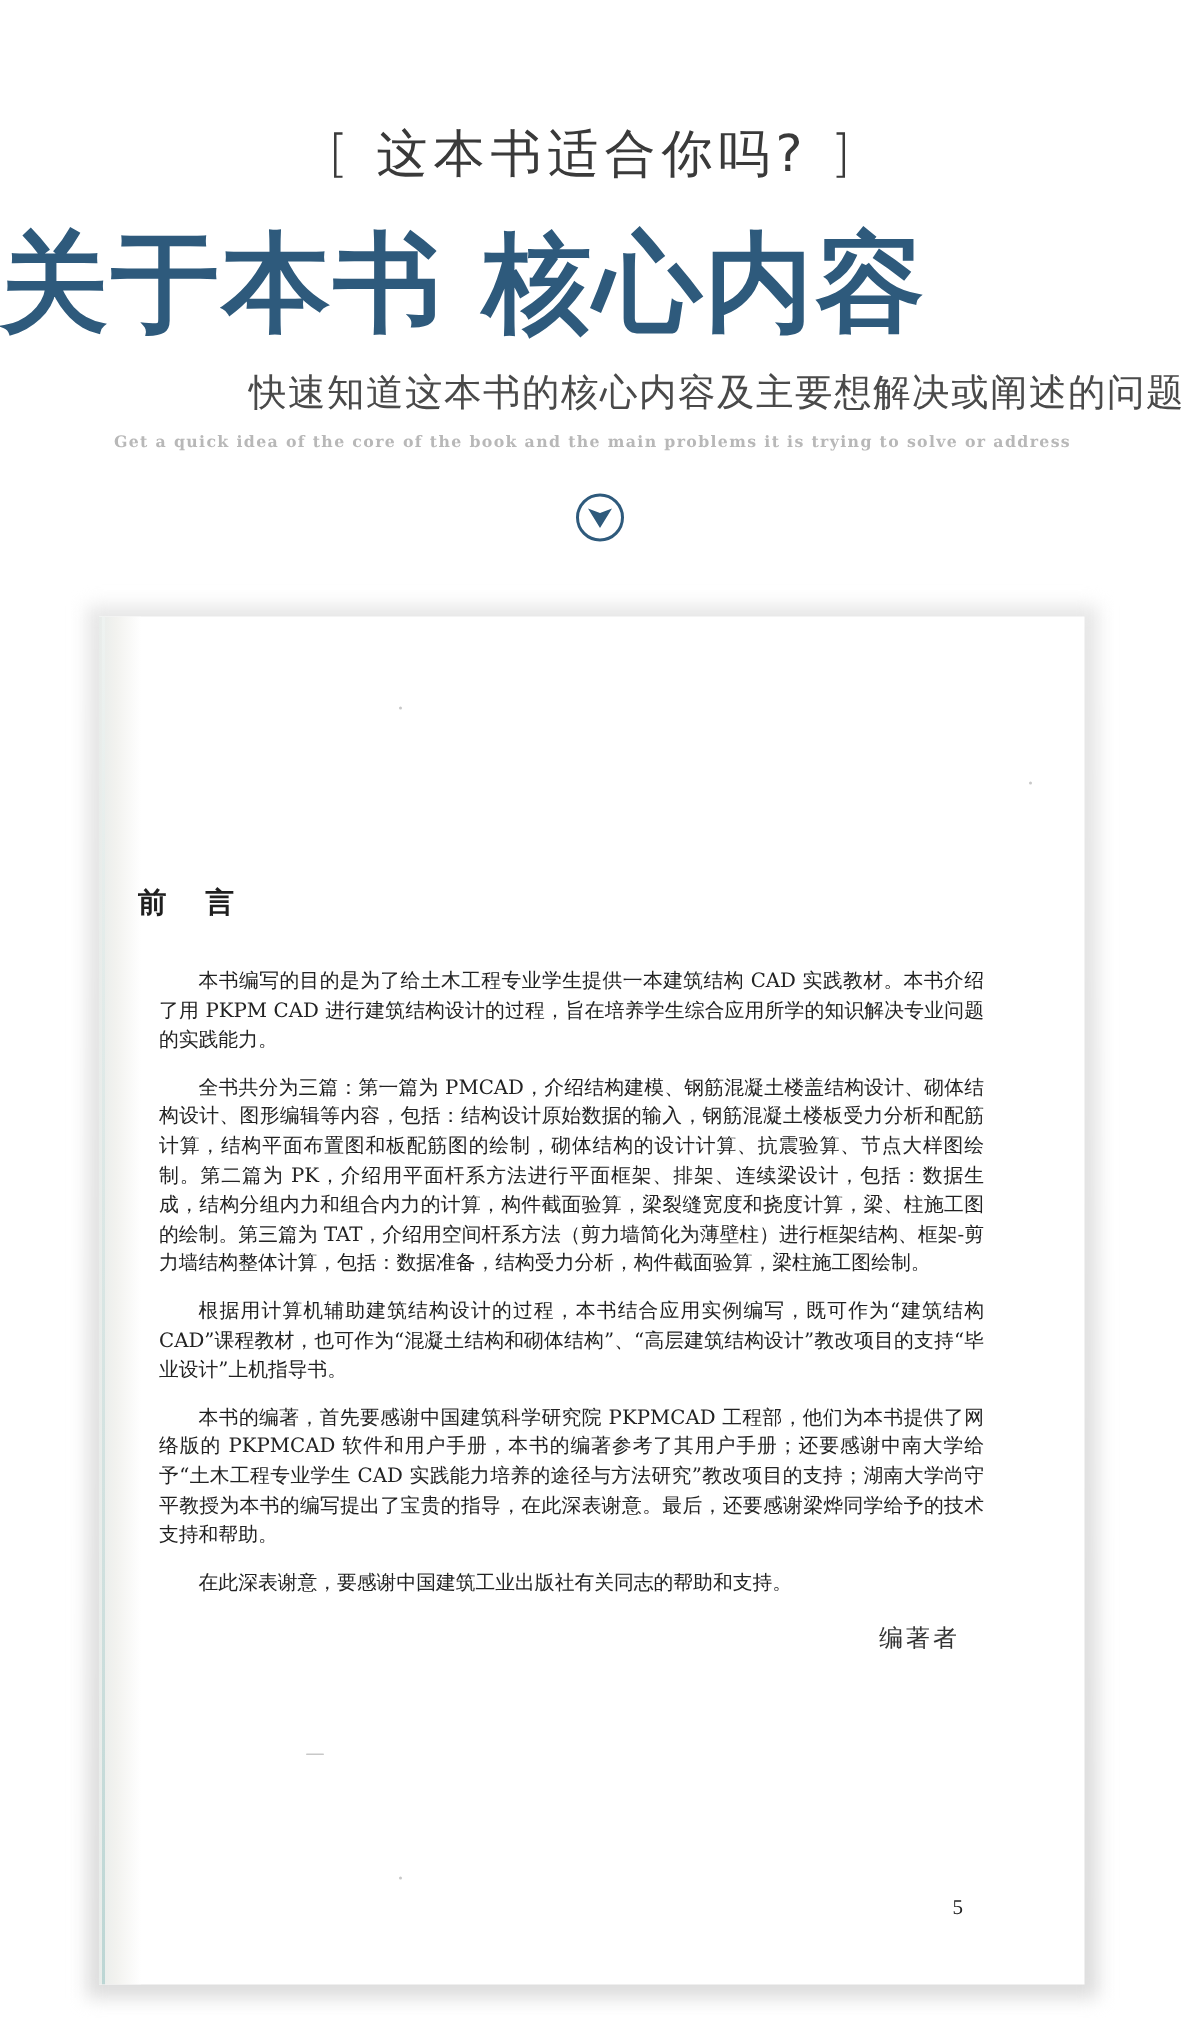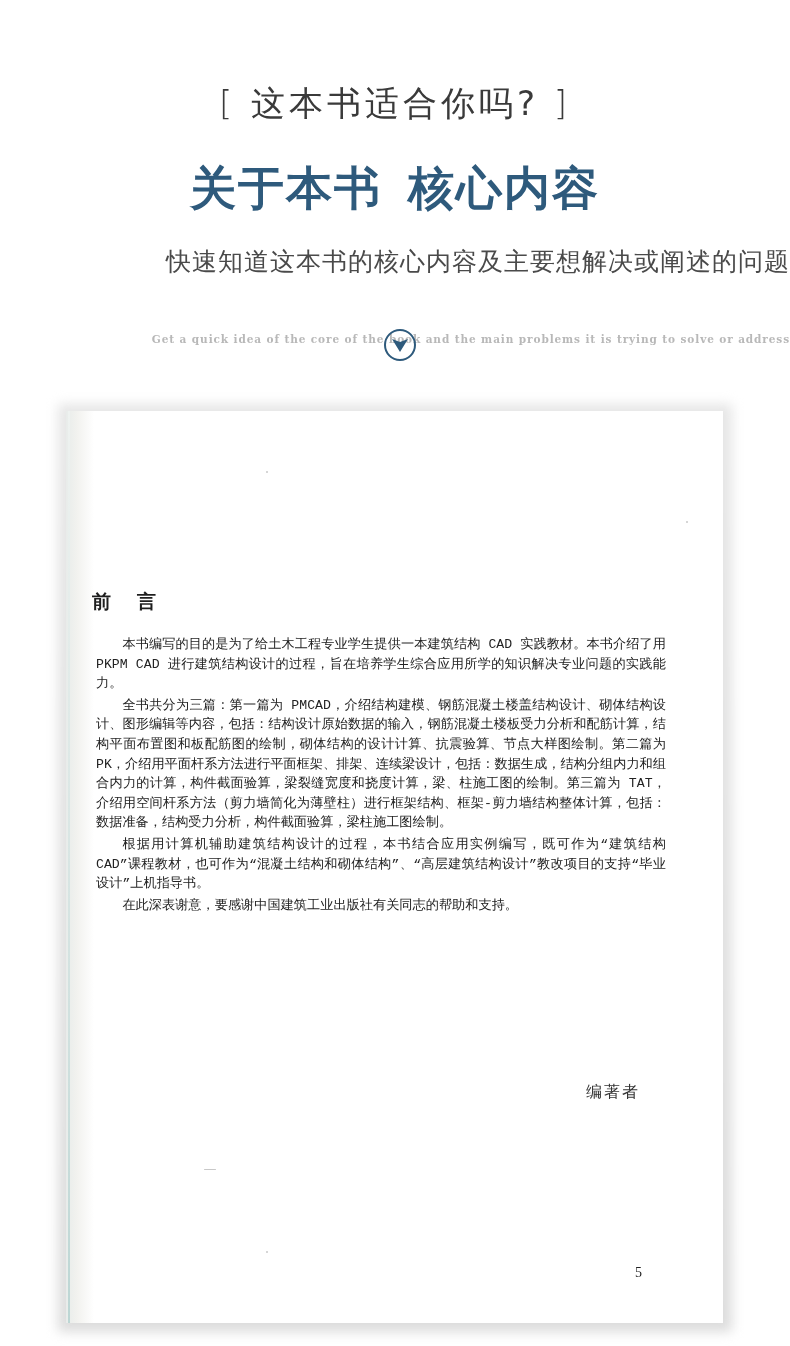--- a/index.html
+++ b/index.html
@@ -27,52 +27,51 @@
     }
     .header-tag .bracket {
       display: inline-block;
       color: #3a3a3a;
       font-weight: 300;
     }
     .main-title {
       position: absolute;
       left: 0; top: 140px;
       width: 790px;
-      text-align: center;
+      text-align: left;
       font-family: "DejaVu Serif", serif;
       font-weight: bold;
-      font-size: 46px;
+      font-size: 72px;
       color: #2e5a7c;
       letter-spacing: 2px;
       line-height: 96px;
     }
     .main-title .gap { display: inline-block; width: 26px; }
     .subtitle-cn {
       position: absolute;
       left: 0; top: 242px;
       width: 790px;
       text-align: right;
       font-family: "DejaVu Serif", serif;
       font-size: 25px;
       color: #4a4a4a;
       letter-spacing: 1px;
       line-height: 40px;
     }
     .subtitle-en {
       position: absolute;
       left: 0; top: 287px;
       width: 790px;
-      text-align: right;
+      text-align: center;
       font-family: "DejaVu Serif", serif;
       font-weight: bold;
       font-size: 10.5px;
       color: #b8b8b8;
       letter-spacing: 0.9px;
       line-height: 16px;
-      margin-top: 44px;
     }
     .down-button {
       position: absolute;
       left: 384px; top: 329px;
       width: 32px; height: 32px;
       border: 2px solid #2e5a7c;
       border-radius: 50%;
       box-sizing: border-box;
       cursor: pointer;
     }
@@ -122,23 +121,22 @@
       position: absolute;
       left: 28px; top: 222px;
       width: 574px;
       font-family: "DejaVu Serif", serif;
       font-size: 13.2px;
       color: #222222;
       line-height: 19.6px;
       text-align: justify;
     }
     .preface-body p {
-      margin: 2px;
+      margin: 12px;
       text-indent: 2em;
-      font-family: Liberation Mono, monospace;
     }
     .signature {
       position: absolute;
       left: 520px; top: 671px;
       font-family: "DejaVu Serif", serif;
       font-size: 16px;
       color: #333333;
       letter-spacing: 2px;
     }
     .page-number {
@@ -189,18 +187,19 @@
   <div class="speck" style="left:620px; top:110px;"></div>
   <div class="speck" style="left:138px; top:758px; width:12px; height:1px;"></div>
   <div class="speck" style="left:200px; top:840px;"></div>
 
   <div class="preface-title">前言</div>
 
   <div class="preface-body">
     <p>本书编写的目的是为了给土木工程专业学生提供一本建筑结构 CAD 实践教材。本书介绍了用 PKPM CAD 进行建筑结构设计的过程，旨在培养学生综合应用所学的知识解决专业问题的实践能力。</p>
     <p>全书共分为三篇：第一篇为 PMCAD，介绍结构建模、钢筋混凝土楼盖结构设计、砌体结构设计、图形编辑等内容，包括：结构设计原始数据的输入，钢筋混凝土楼板受力分析和配筋计算，结构平面布置图和板配筋图的绘制，砌体结构的设计计算、抗震验算、节点大样图绘制。第二篇为 PK，介绍用平面杆系方法进行平面框架、排架、连续梁设计，包括：数据生成，结构分组内力和组合内力的计算，构件截面验算，梁裂缝宽度和挠度计算，梁、柱施工图的绘制。第三篇为 TAT，介绍用空间杆系方法（剪力墙简化为薄壁柱）进行框架结构、框架-剪力墙结构整体计算，包括：数据准备，结构受力分析，构件截面验算，梁柱施工图绘制。</p>
     <p>根据用计算机辅助建筑结构设计的过程，本书结合应用实例编写，既可作为“建筑结构 CAD”课程教材，也可作为“混凝土结构和砌体结构”、“高层建筑结构设计”教改项目的支持“毕业设计”上机指导书。</p>
+    <p>本书的编著，首先要感谢中国建筑科学研究院 PKPMCAD 工程部，他们为本书提供了网络版的 PKPMCAD 软件和用户手册，本书的编著参考了其用户手册；还要感谢中南大学给予“土木工程专业学生 CAD 实践能力培养的途径与方法研究”教改项目的支持；湖南大学尚守平教授为本书的编写提出了宝贵的指导，在此深表谢意。最后，还要感谢梁烨同学给予的技术支持和帮助。</p>
     <p>在此深表谢意，要感谢中国建筑工业出版社有关同志的帮助和支持。</p>
   </div>
 
   <div class="signature">编著者</div>
   <div class="page-number">5</div>
 </div>
 
 </body></html>

